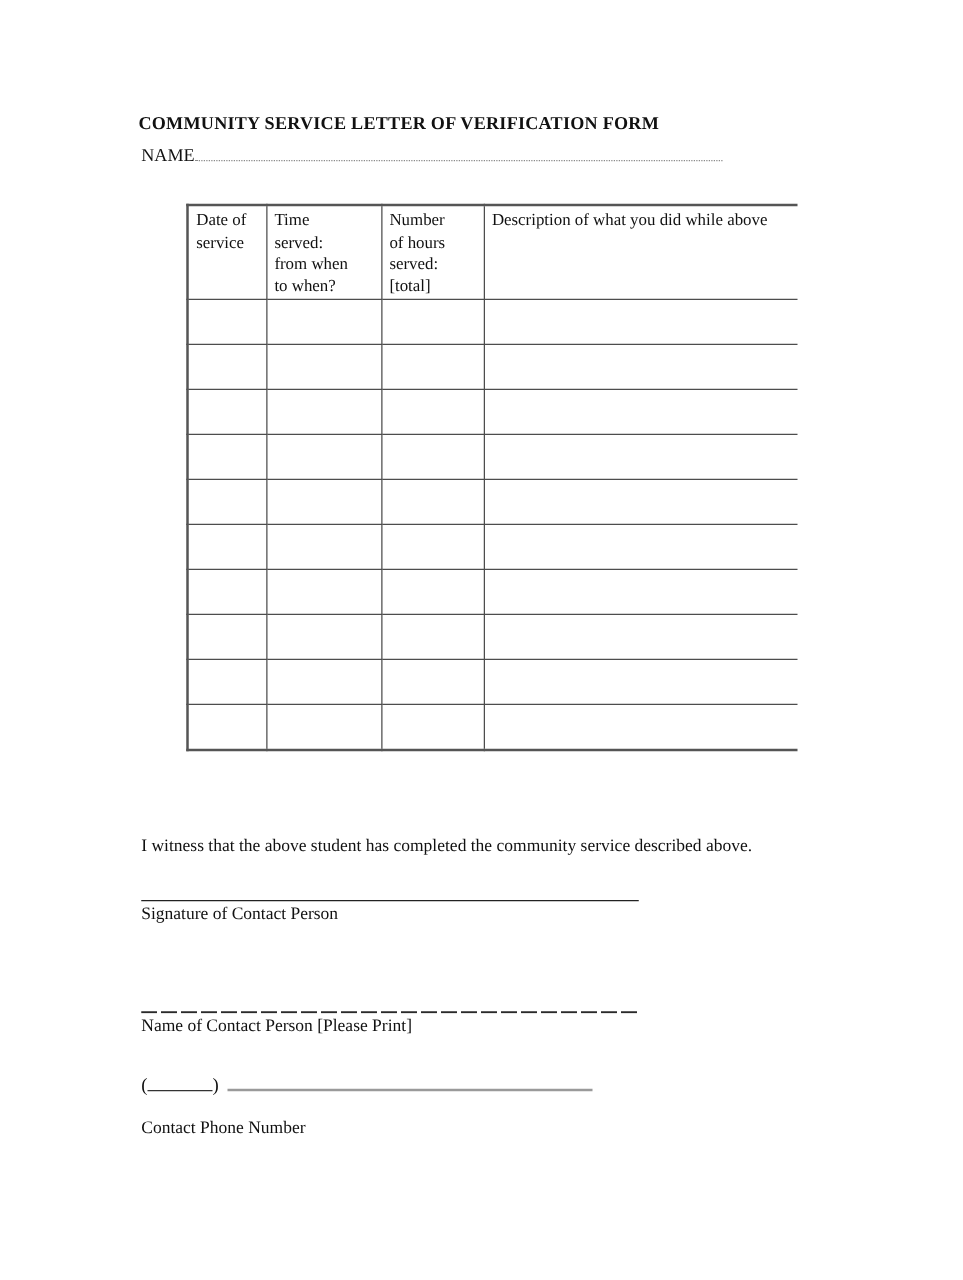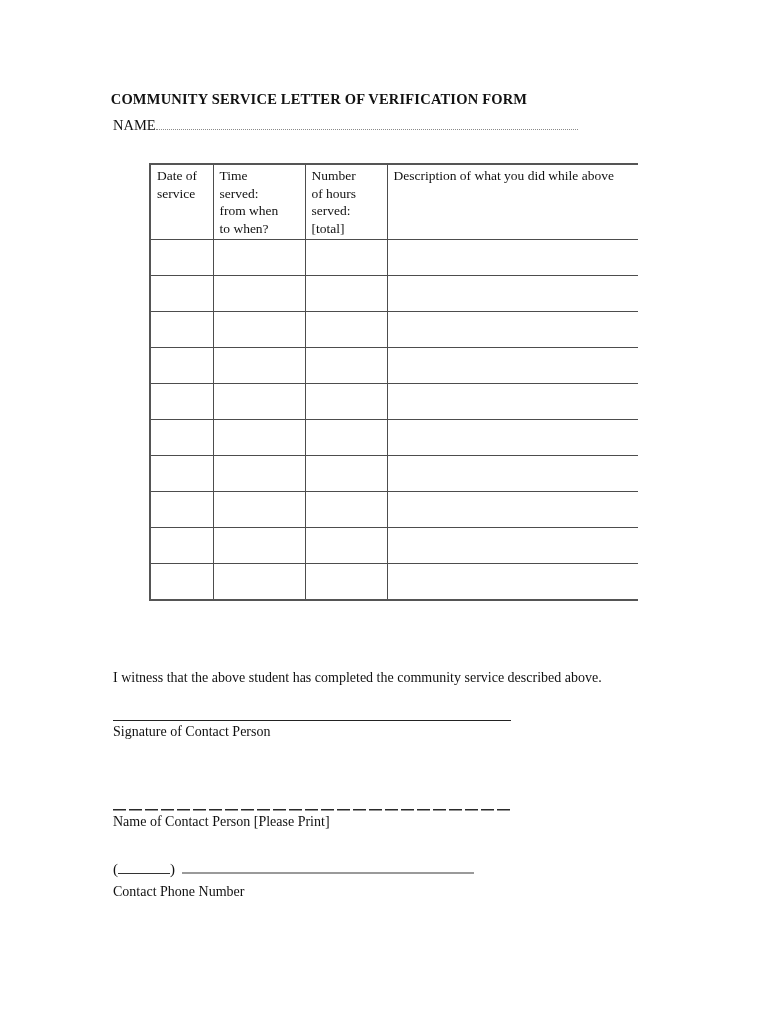--- a/index.html
+++ b/index.html
@@ -114,21 +114,21 @@
     height: 3px;
     border-bottom: 1.4px solid #333333;
   }
   .phone-number-line {
     display: inline-block;
     width: 292px;
     height: 3px;
     margin-left: 7px;
     border-bottom: 2px solid #9a9a9a;
   }
-  .phone-block .sig-label { margin-top: 5px; }
+  .phone-block .sig-label { margin-top: 16px; }
 </style>
 </head>
 <body>
 
 <div class="page">
 
   <div class="title">COMMUNITY SERVICE LETTER OF VERIFICATION FORM</div>
 
   <div class="name-row">
     <span>NAME</span><span class="name-line"></span>

